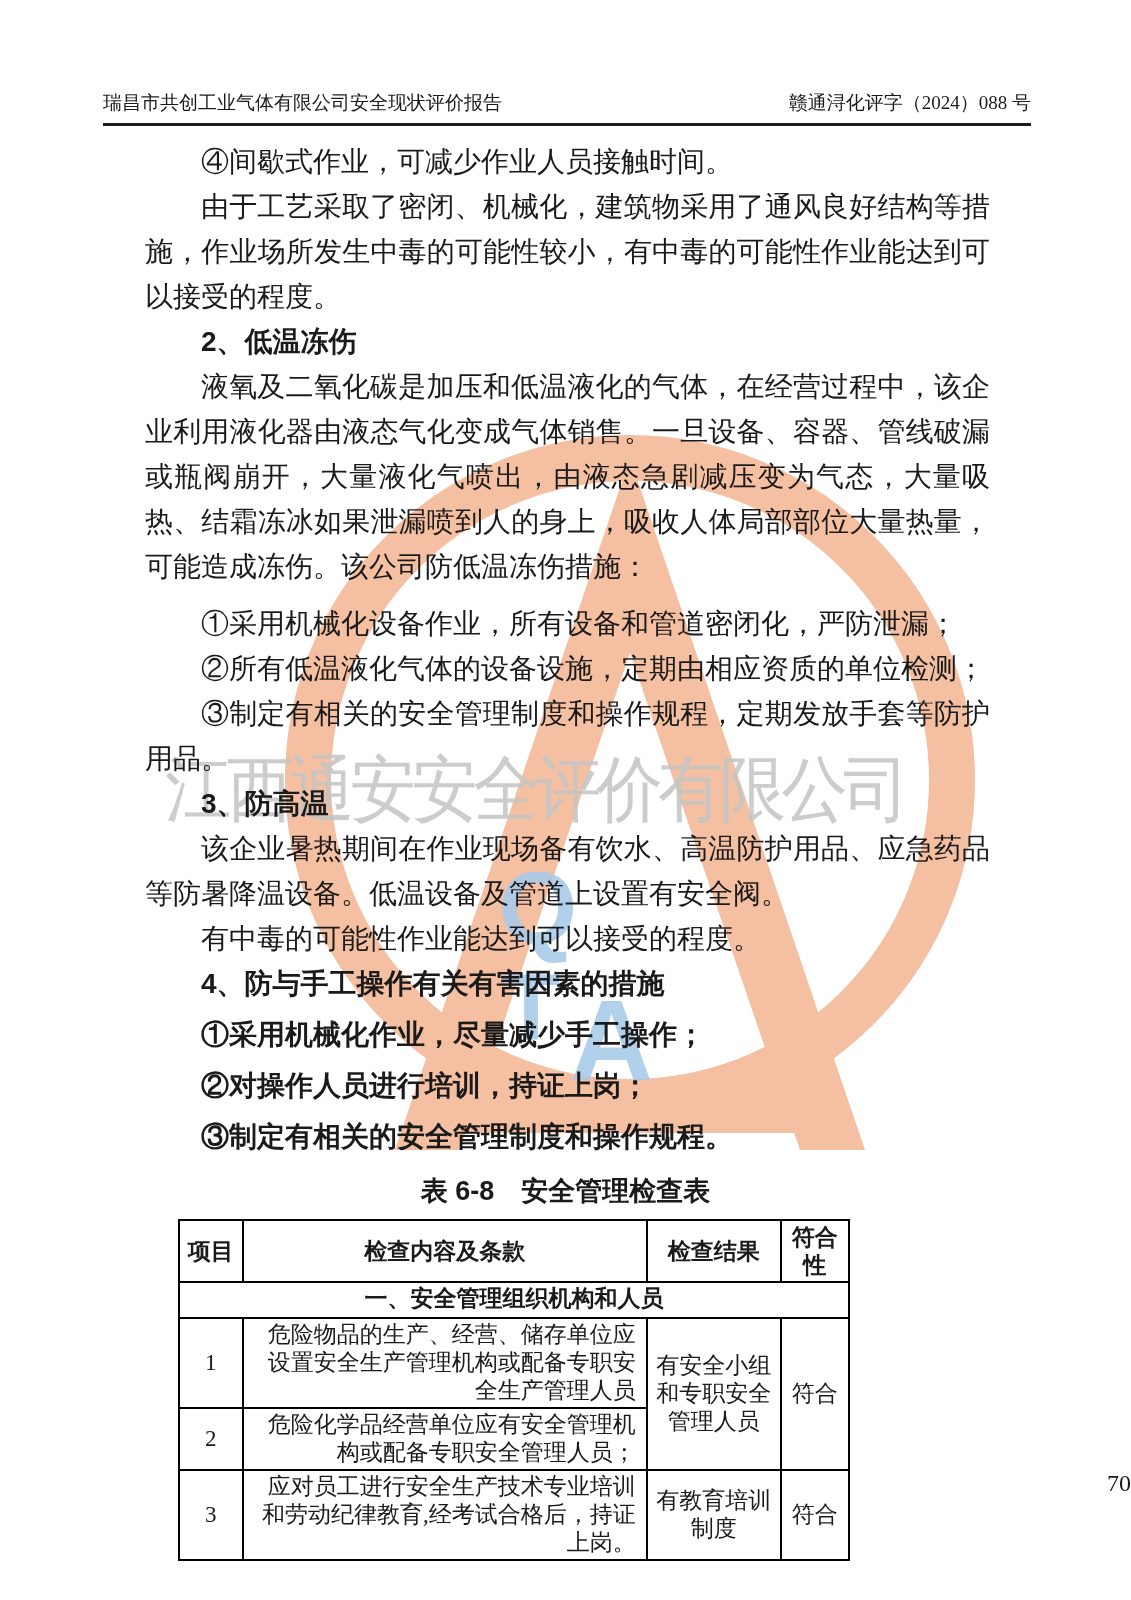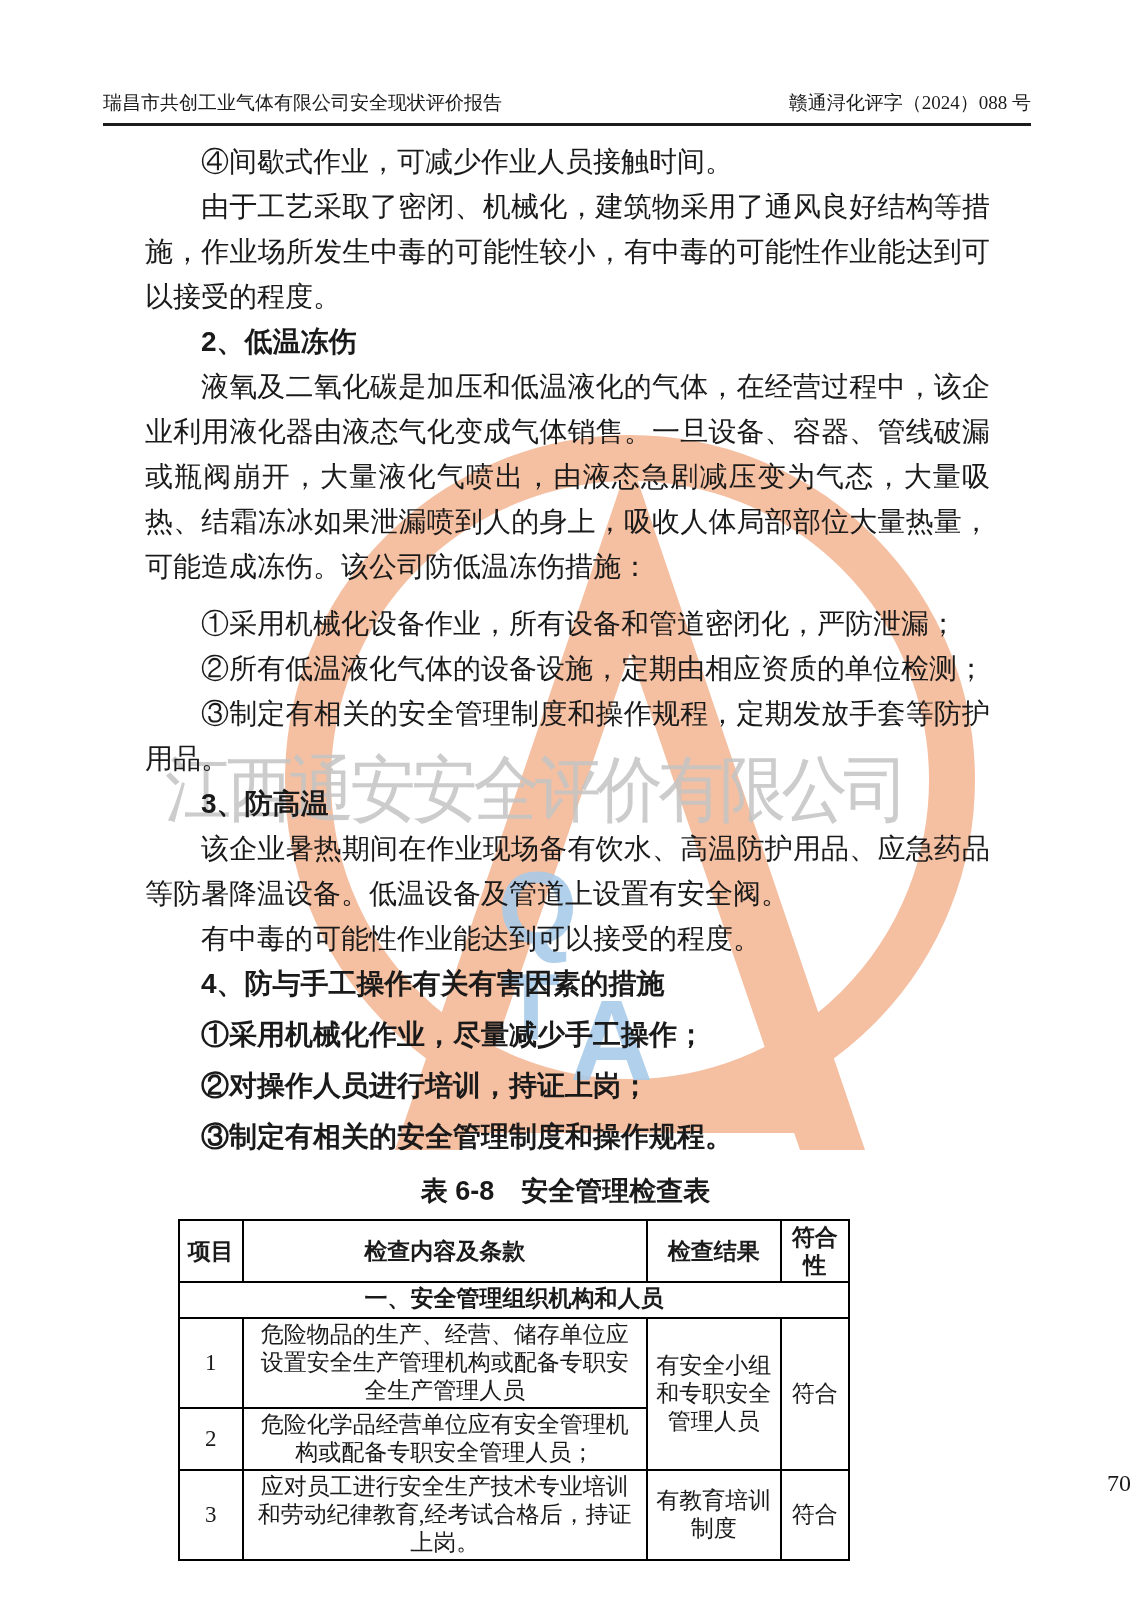--- a/index.html
+++ b/index.html
@@ -74,21 +74,21 @@
     background:transparent;
   }
   table.check tr.thead td{
     height:56px;font-weight:bold;
     font-family:"Liberation Sans","DejaVu Sans",sans-serif;
   }
   table.check tr.section td{
     height:30px;font-weight:bold;
     font-family:Liberation Mono, monospace;
   }
-  table.check td.cell-content{text-align:center;padding:2px 10px;}
+  table.check td.cell-content{text-align:right;padding:2px 10px;}
   table.check tr.datarow td{height:53px;}
   .page-footer{
     position:absolute;left:0;right:0;top:1470px;
     text-align:right;font-size:24px;z-index:1;
   }
 </style>
 </head>
 <body>
 
 <div class="page">

